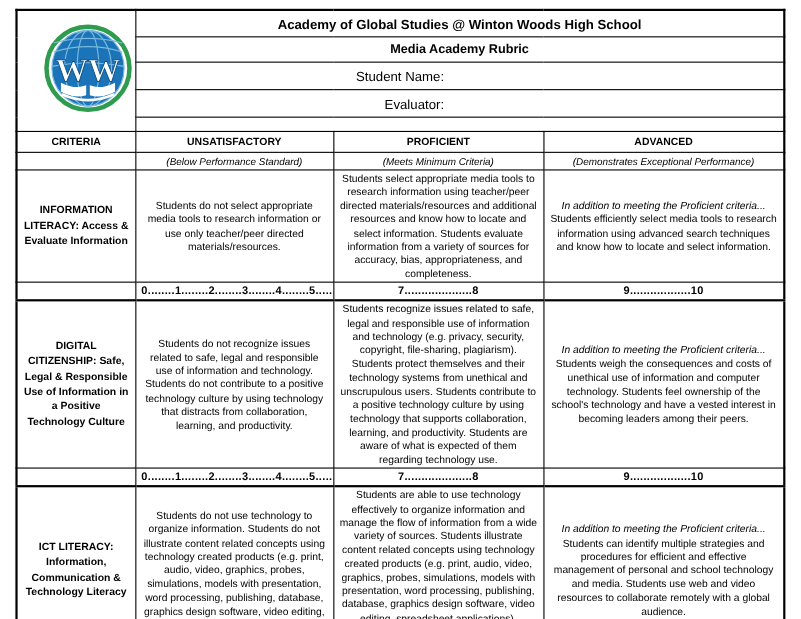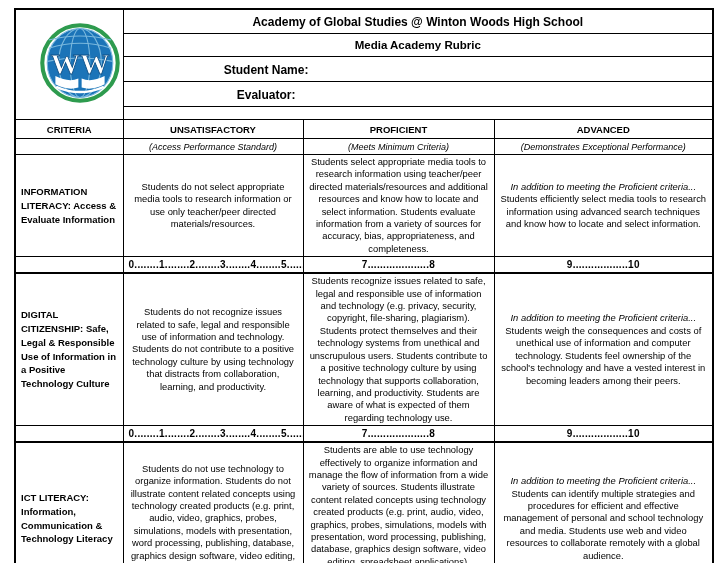--- a/index.html
+++ b/index.html
@@ -21,27 +21,27 @@
     border:1px solid #000;
     padding:1px 5px;
     vertical-align:middle;
     overflow:hidden;
   }
 
   .logo-cell { text-align:right; vertical-align:middle; padding:2px; }
 
   .title-cell    { font-weight:bold; font-size:12px;   text-align:center; height:21px; }
   .subtitle-cell { font-weight:bold; font-size:11.5px; text-align:center; height:20px; }
-  .label-cell    { font-weight:bold; font-size:12px;   text-align:center;   height:22px; }
+  .label-cell    { font-weight:normal; font-size:12px;   text-align:right;   height:22px; }
   .blank-cell    { height:10px; }
 
   .col-head { font-weight:bold; font-size:9.5px; text-align:center; height:16px; border-top:1px solid #f97316; }
   .desc     { font-style:italic; font-size:9px;  text-align:center; height:13px; }
 
-  .crit  { font-weight:bold; font-size:9.5px; text-align:left; line-height:1.45; }
+  .crit  { font-weight:bold; font-size:9.5px; text-align:center; line-height:1.45; }
   .body  { font-size:9.4px; text-align:center; line-height:1.32; }
   .ital  { font-style:italic; }
 
   .score { font-weight:bold; font-size:10px; text-align:center; height:13px;
            border-bottom:2px solid #000; letter-spacing:0.3px; }
 
   .h-r1 { height:85px; }
   .h-r2 { height:141px; }
   .h-r3 { height:124px; }
 
@@ -103,21 +103,21 @@
     </tr>
 
     <tr>
       <td class="col-head">CRITERIA</td>
       <td class="col-head">UNSATISFACTORY</td>
       <td class="col-head">PROFICIENT</td>
       <td class="col-head">ADVANCED</td>
     </tr>
     <tr>
       <td class="desc"></td>
-      <td class="desc">(Access Performance Standard)</td>
+      <td class="desc">(Below Performance Standard)</td>
       <td class="desc">(Meets Minimum Criteria)</td>
       <td class="desc">(Demonstrates Exceptional Performance)</td>
     </tr>
 
     <tr>
       <td class="crit h-r1">INFORMATION LITERACY: Access &amp; Evaluate Information</td>
       <td class="body h-r1">Students do not select appropriate media tools to research information or use only teacher/peer directed materials/resources.</td>
       <td class="body h-r1">Students select appropriate media tools to research information using teacher/peer directed materials/resources and additional resources and know how to locate and select information. Students evaluate information from a variety of sources for accuracy, bias, appropriateness, and completeness.</td>
       <td class="body h-r1">
         <span class="ital">In addition to meeting the Proficient criteria...</span>

